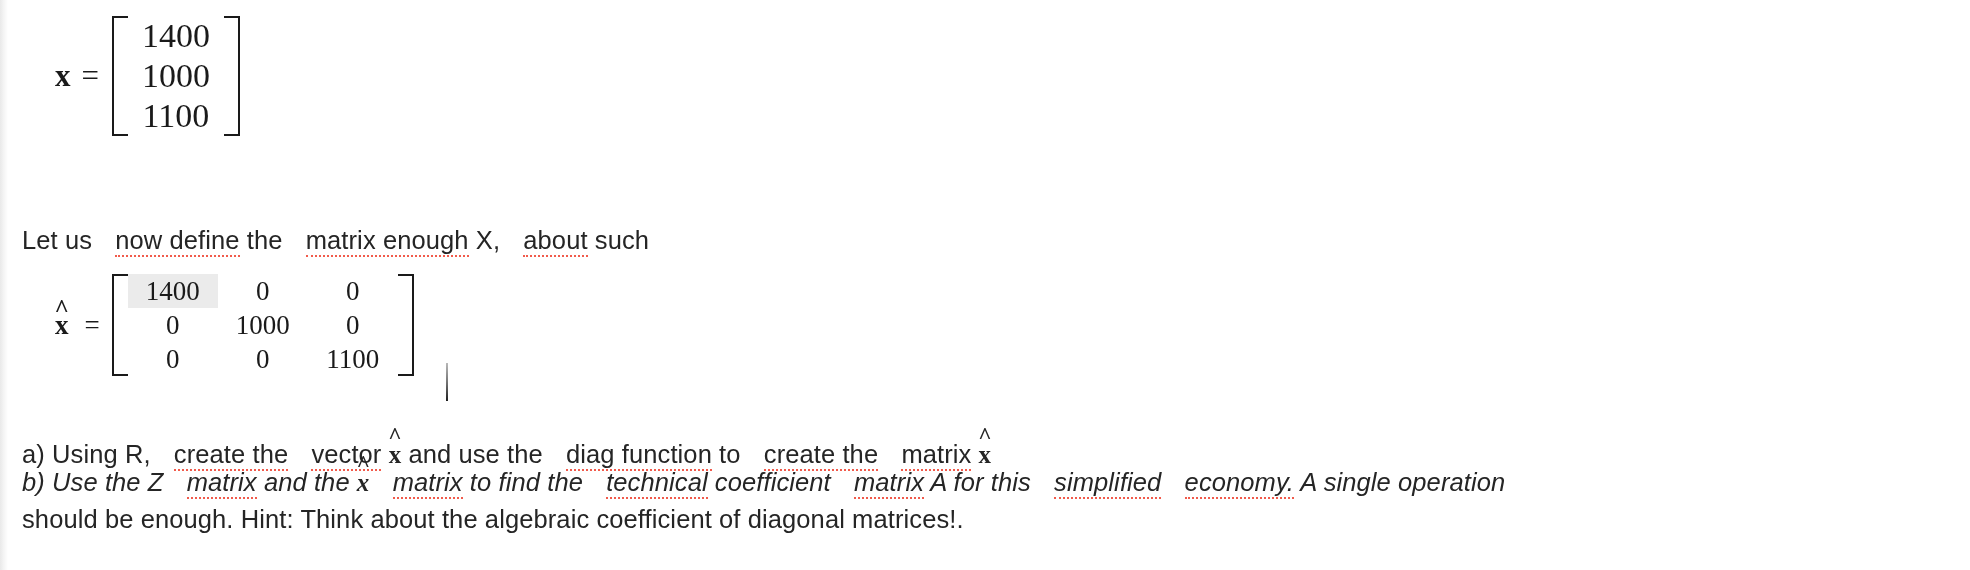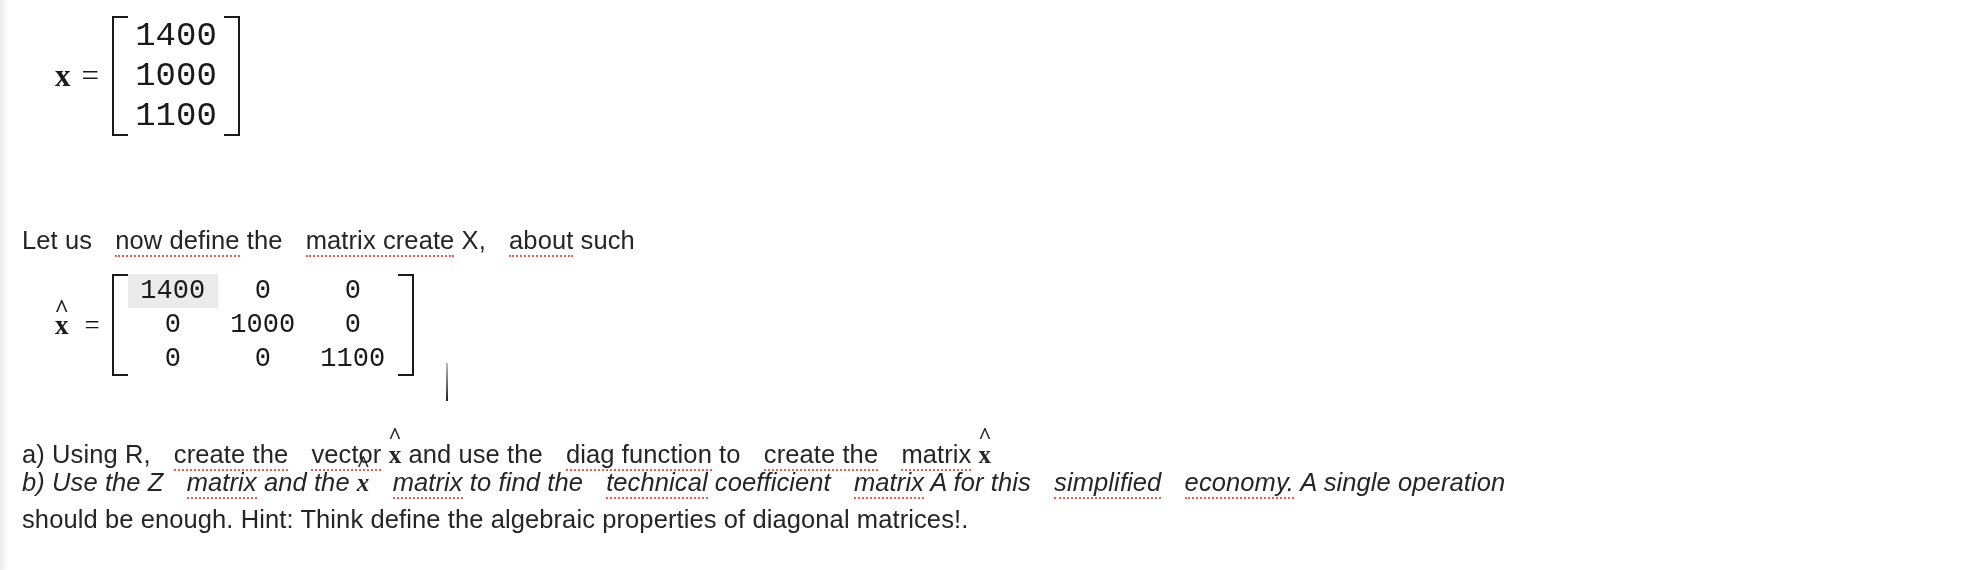--- a/index.html
+++ b/index.html
@@ -65,21 +65,20 @@
   .bracket.left  { border-left: 2.5px solid #1a1a1a; }
   .bracket.right { border-right: 2.5px solid #1a1a1a; }
 
   .matrix-body {
     display: flex;
     flex-direction: column;
     justify-content: center;
   }
   .matrix-row {
     display: flex;
-    font-family: Liberation Mono, monospace;
   }
   .matrix-cell {
     text-align: center;
     white-space: nowrap;
   }
 
   
   #vector-block {
     position: absolute;
     left: 55px;
@@ -195,21 +194,21 @@
         </span>
         <span class="matrix-row">
           <span class="matrix-cell">1100</span>
         </span>
       </span>
       <span class="bracket right"></span>
     </span>
   </div>
 
   <div class="body-line" id="line-define">
-    <span>Let us </span><span class="sp">now define</span><span> the </span><span class="sp">matrix create</span><span> X, </span><span class="sp">about</span><span> such</span>
+    <span>Let us </span><span class="sp">now define</span><span> the </span><span class="sp">matrix enough</span><span> X, </span><span class="sp">about</span><span> such</span>
   </div>
 
   <div class="math-block" id="diag-block">
     <span class="math-lhs"><span class="hatted"><span class="hat">^</span><span>x</span></span></span>
     <span class="math-lhs math-eq" style="font-size:27px;margin-right:11px;margin-left:6px;">=</span>
     <span class="matrix">
       <span class="bracket left"></span>
       <span class="matrix-body">
         <span class="matrix-row">
           <span class="matrix-cell cell-highlight">1400</span>
@@ -235,16 +234,16 @@
 
   <div class="body-line" id="line-a">
     <span>a) Using R, </span><span class="sp">create the</span><span> </span><span class="sp">vector</span><span> </span><span class="inline-math"><span class="hatted"><span class="hat">^</span><span>x</span></span></span><span> and use the </span><span class="sp">diag function</span><span> to </span><span class="sp">create the</span><span> </span><span class="sp">matrix</span><span> </span><span class="inline-math"><span class="hatted"><span class="hat">^</span><span>x</span></span></span>
   </div>
 
   <div class="body-line" id="line-b">
     <span>b) Use the Z </span><span class="sp">matrix</span><span> and the </span><span class="inline-math"><span class="hatted"><span class="hat">^</span><span>x</span></span></span><span> </span><span class="sp">matrix</span><span> to find the </span><span class="sp">technical</span><span> coefficient </span><span class="sp">matrix</span><span> A for this </span><span class="sp">simplified</span><span> </span><span class="sp">economy.</span><span> A single operation</span>
   </div>
 
   <div class="body-line" id="line-b2">
-    <span>should be enough. Hint: Think define the algebraic properties of diagonal matrices!.</span>
+    <span>should be enough. Hint: Think about the algebraic coefficient of diagonal matrices!.</span>
   </div>
 
 </div>
 
 </body></html>

